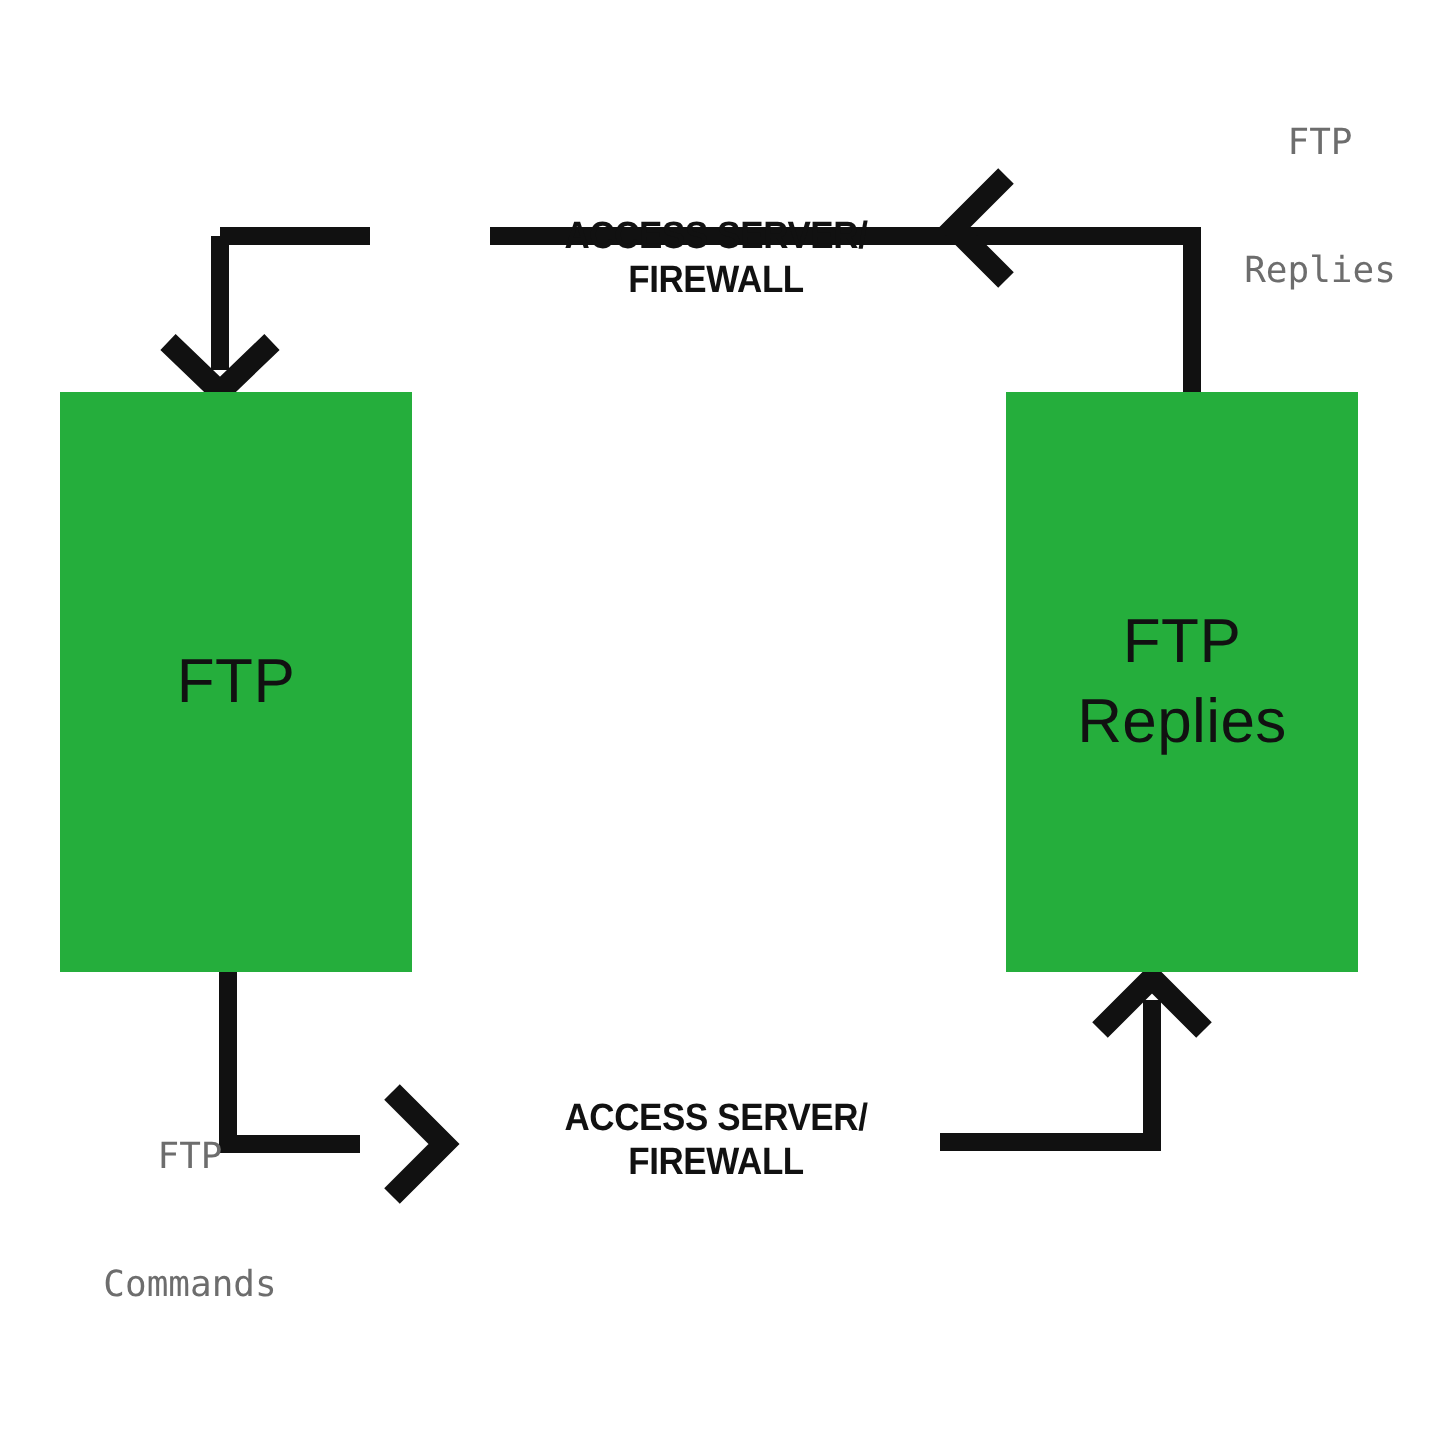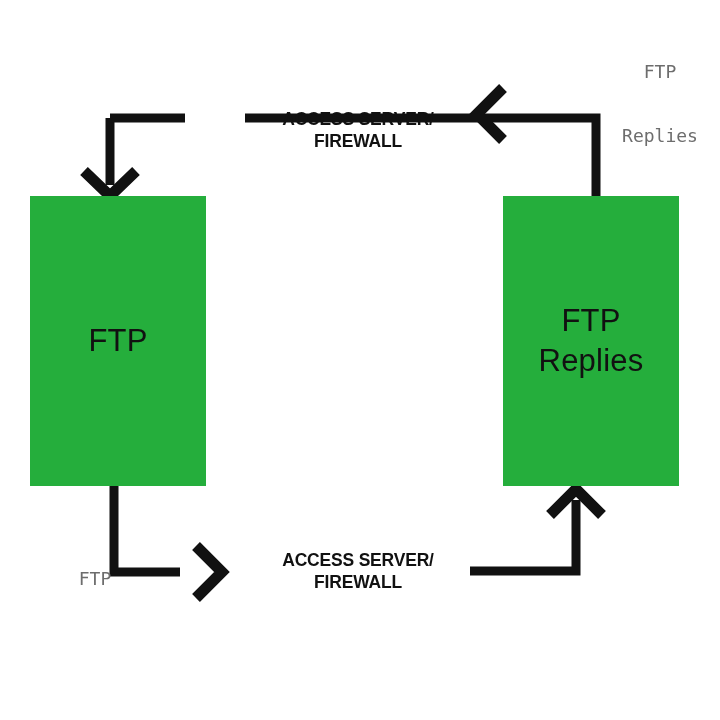--- a/index.html
+++ b/index.html
@@ -150,15 +150,16 @@
     <span class="l2">FIREWALL</span>
   </div>
 
   <div id="label-ftp-replies" class="mono-label">
     <span class="l1">FTP</span>
     <span class="l2">Replies</span>
   </div>
 
   <div id="label-ftp-commands" class="mono-label">
     <span class="l1">FTP</span>
+    <span class="l2">Commands</span>
   </div>
 
 </div>
 
 </body></html>

